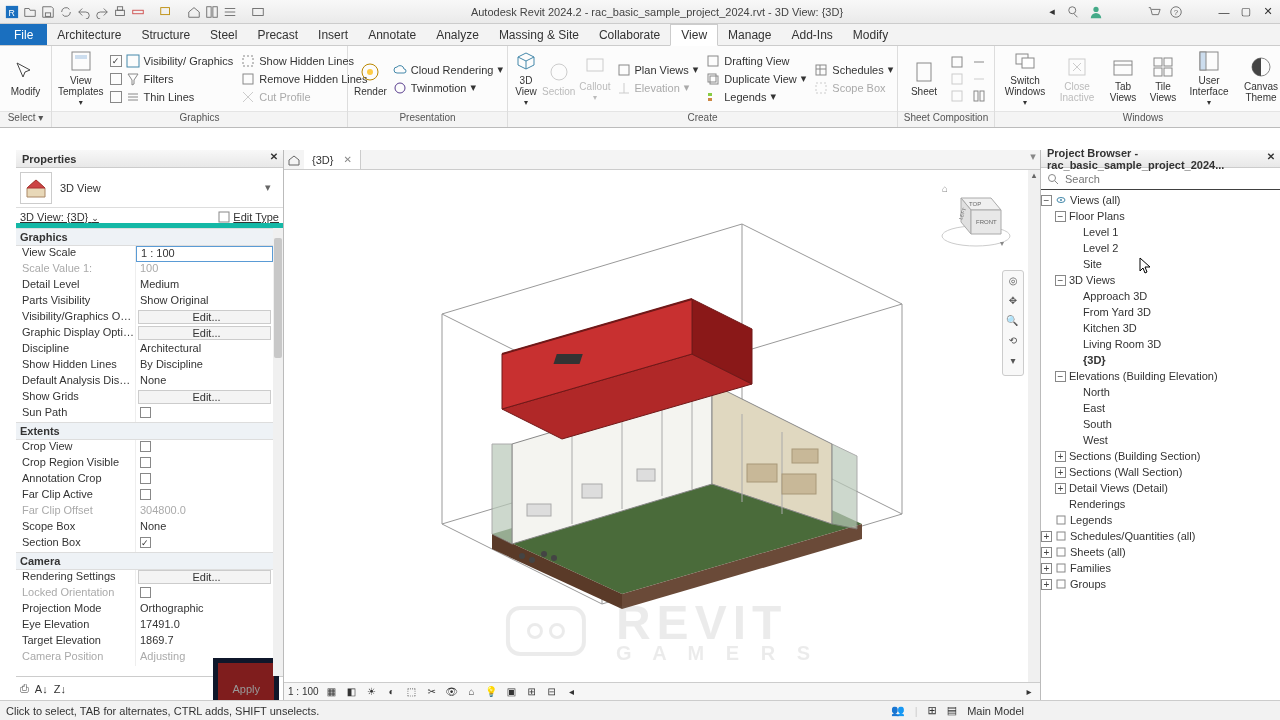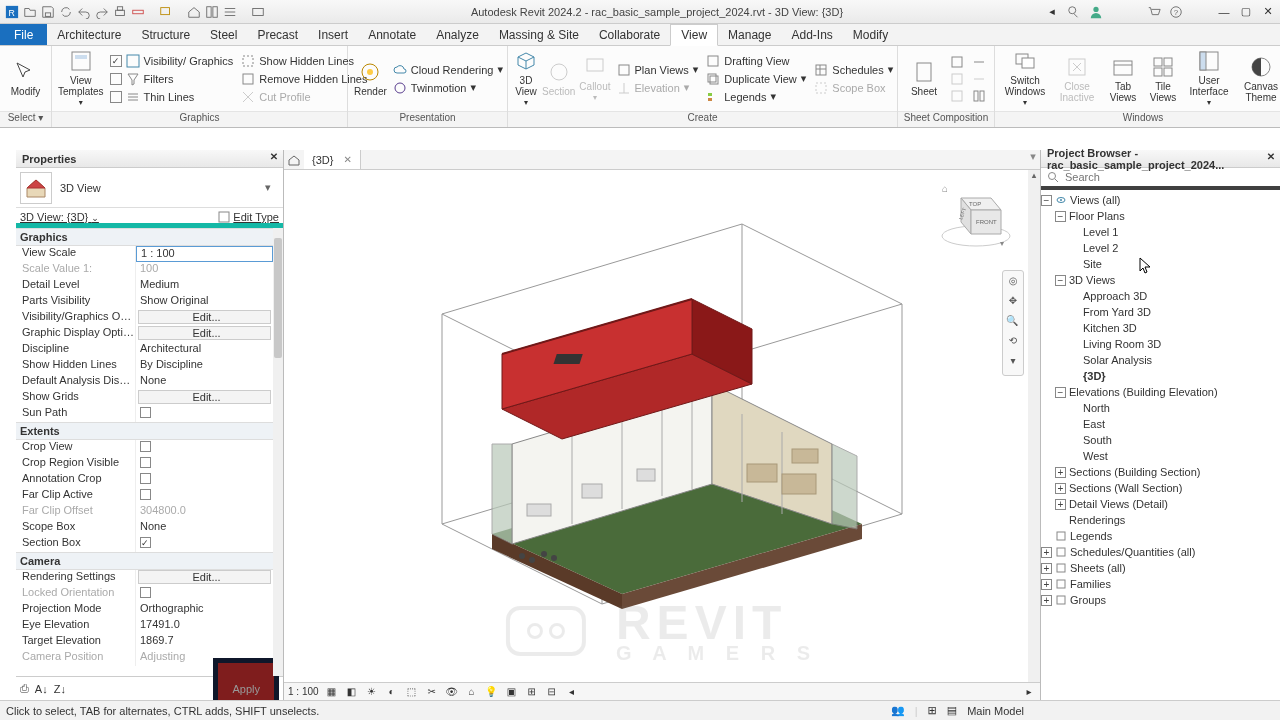--- a/index.html
+++ b/index.html
@@ -73,21 +73,21 @@
 .viewcube-wrap { position: absolute; right: 24px; top: 8px; width: 80px; height: 80px; }
 .navbar { position: absolute; right: 16px; top: 100px; width: 22px; background: #f8f8f8; border: 1px solid #ccc; border-radius: 3px; display: flex; flex-direction: column; align-items: center; gap: 4px; padding: 4px 0; }
 .navbar div { width: 16px; height: 16px; font-size: 10px; text-align: center; color: #555; }
 .watermark { position: absolute; bottom: 20px; left: 50%; transform: translateX(-50%); opacity: 0.12; font-size: 48px; font-weight: bold; letter-spacing: 6px; color: #666; display: flex; align-items: center; gap: 30px; }
 .watermark .logo { width: 80px; height: 50px; border: 4px solid #666; border-radius: 14px; display: flex; align-items: center; justify-content: center; gap: 6px; }
 .watermark .logo span { width: 16px; height: 16px; border: 3px solid #666; border-radius: 50%; }
 .viewctrl { height: 18px; border-top: 1px solid #ccc; background: #f6f6f6; display: flex; align-items: center; padding: 0 4px; gap: 6px; font-size: 10px; }
 .viewctrl .icn { width: 14px; height: 14px; display: flex; align-items: center; justify-content: center; }
 
 .browser { width: 240px; border-left: 1px solid #bbb; display: flex; flex-direction: column; background: #fff; }
-.search-row { height: 22px; display: flex; align-items: center; padding: 0 6px; gap: 6px; border-bottom: 4px solid #404040; }
+.search-row { height: 22px; display: flex; align-items: center; padding: 0 6px; gap: 6px; border-bottom: 1px solid #404040; }
 .search-row input { flex: 1; border: none; outline: none; font-size: 11px; color: #888; }
 .tree { flex: 1; overflow: hidden; padding: 2px 0; font-size: 11px; }
 .tnode { display: flex; align-items: center; height: 16px; padding-right: 4px; white-space: nowrap; }
 .tnode .tw { display: inline-block; }
 .tnode .exp { width: 11px; height: 11px; border: 1px solid #888; text-align: center; line-height: 9px; font-size: 10px; margin-right: 3px; color: #444; }
 .tnode .exp.blank { border: none; }
 .tnode .ticon { width: 12px; height: 12px; margin-right: 3px; display: inline-flex; align-items: center; justify-content: center; }
 .tnode.bold { font-weight: bold; }
 
 
@@ -828,25 +828,20 @@
         <div class="tnode">
           <span class="tw" style="width: 28px;"></span>
           <span class="exp blank"></span>
           <span>Kitchen 3D</span>
         </div>
         <div class="tnode">
           <span class="tw" style="width: 28px;"></span>
           <span class="exp blank"></span>
           <span>Living Room 3D</span>
         </div>
-        <div class="tnode">
-          <span class="tw" style="width: 28px;"></span>
-          <span class="exp blank"></span>
-          <span>Solar Analysis</span>
-        </div>
         <div class="tnode bold">
           <span class="tw" style="width: 28px;"></span>
           <span class="exp blank"></span>
           <span>{3D}</span>
         </div>
         <div class="tnode">
           <span class="tw" style="width: 14px;"></span>
           <span class="exp">−</span>
           <span>Elevations (Building Elevation)</span>
         </div>

